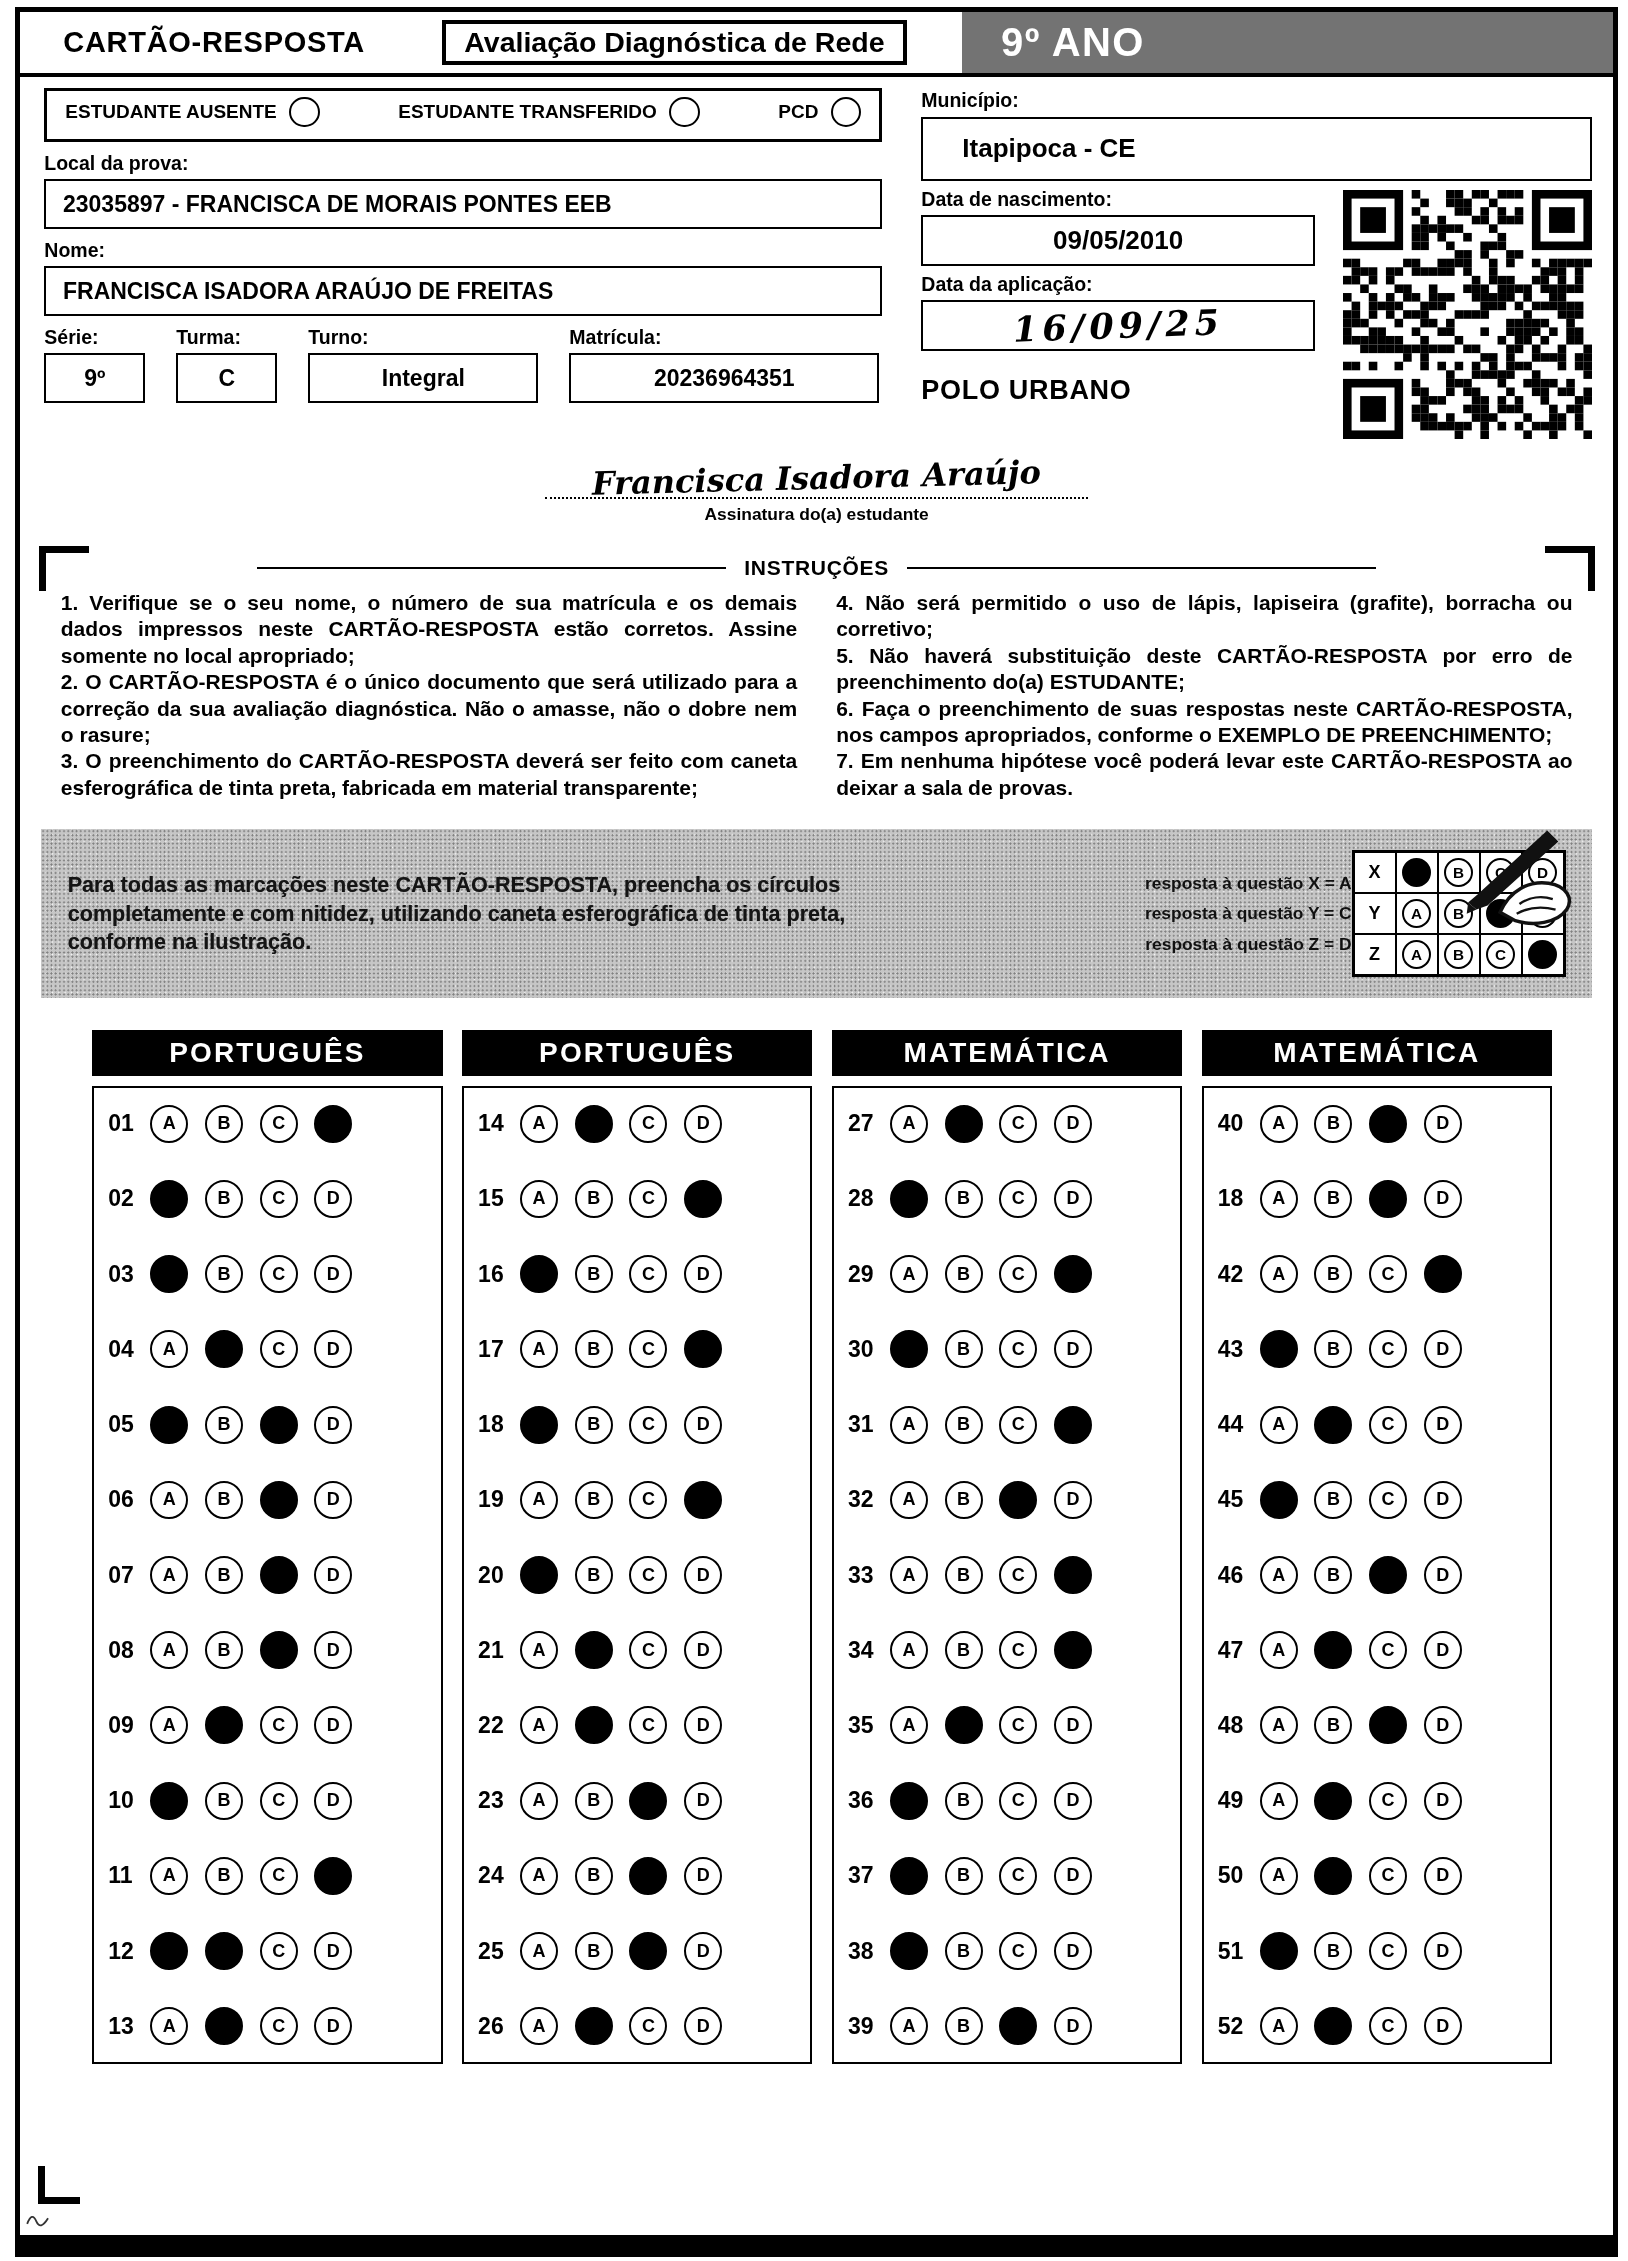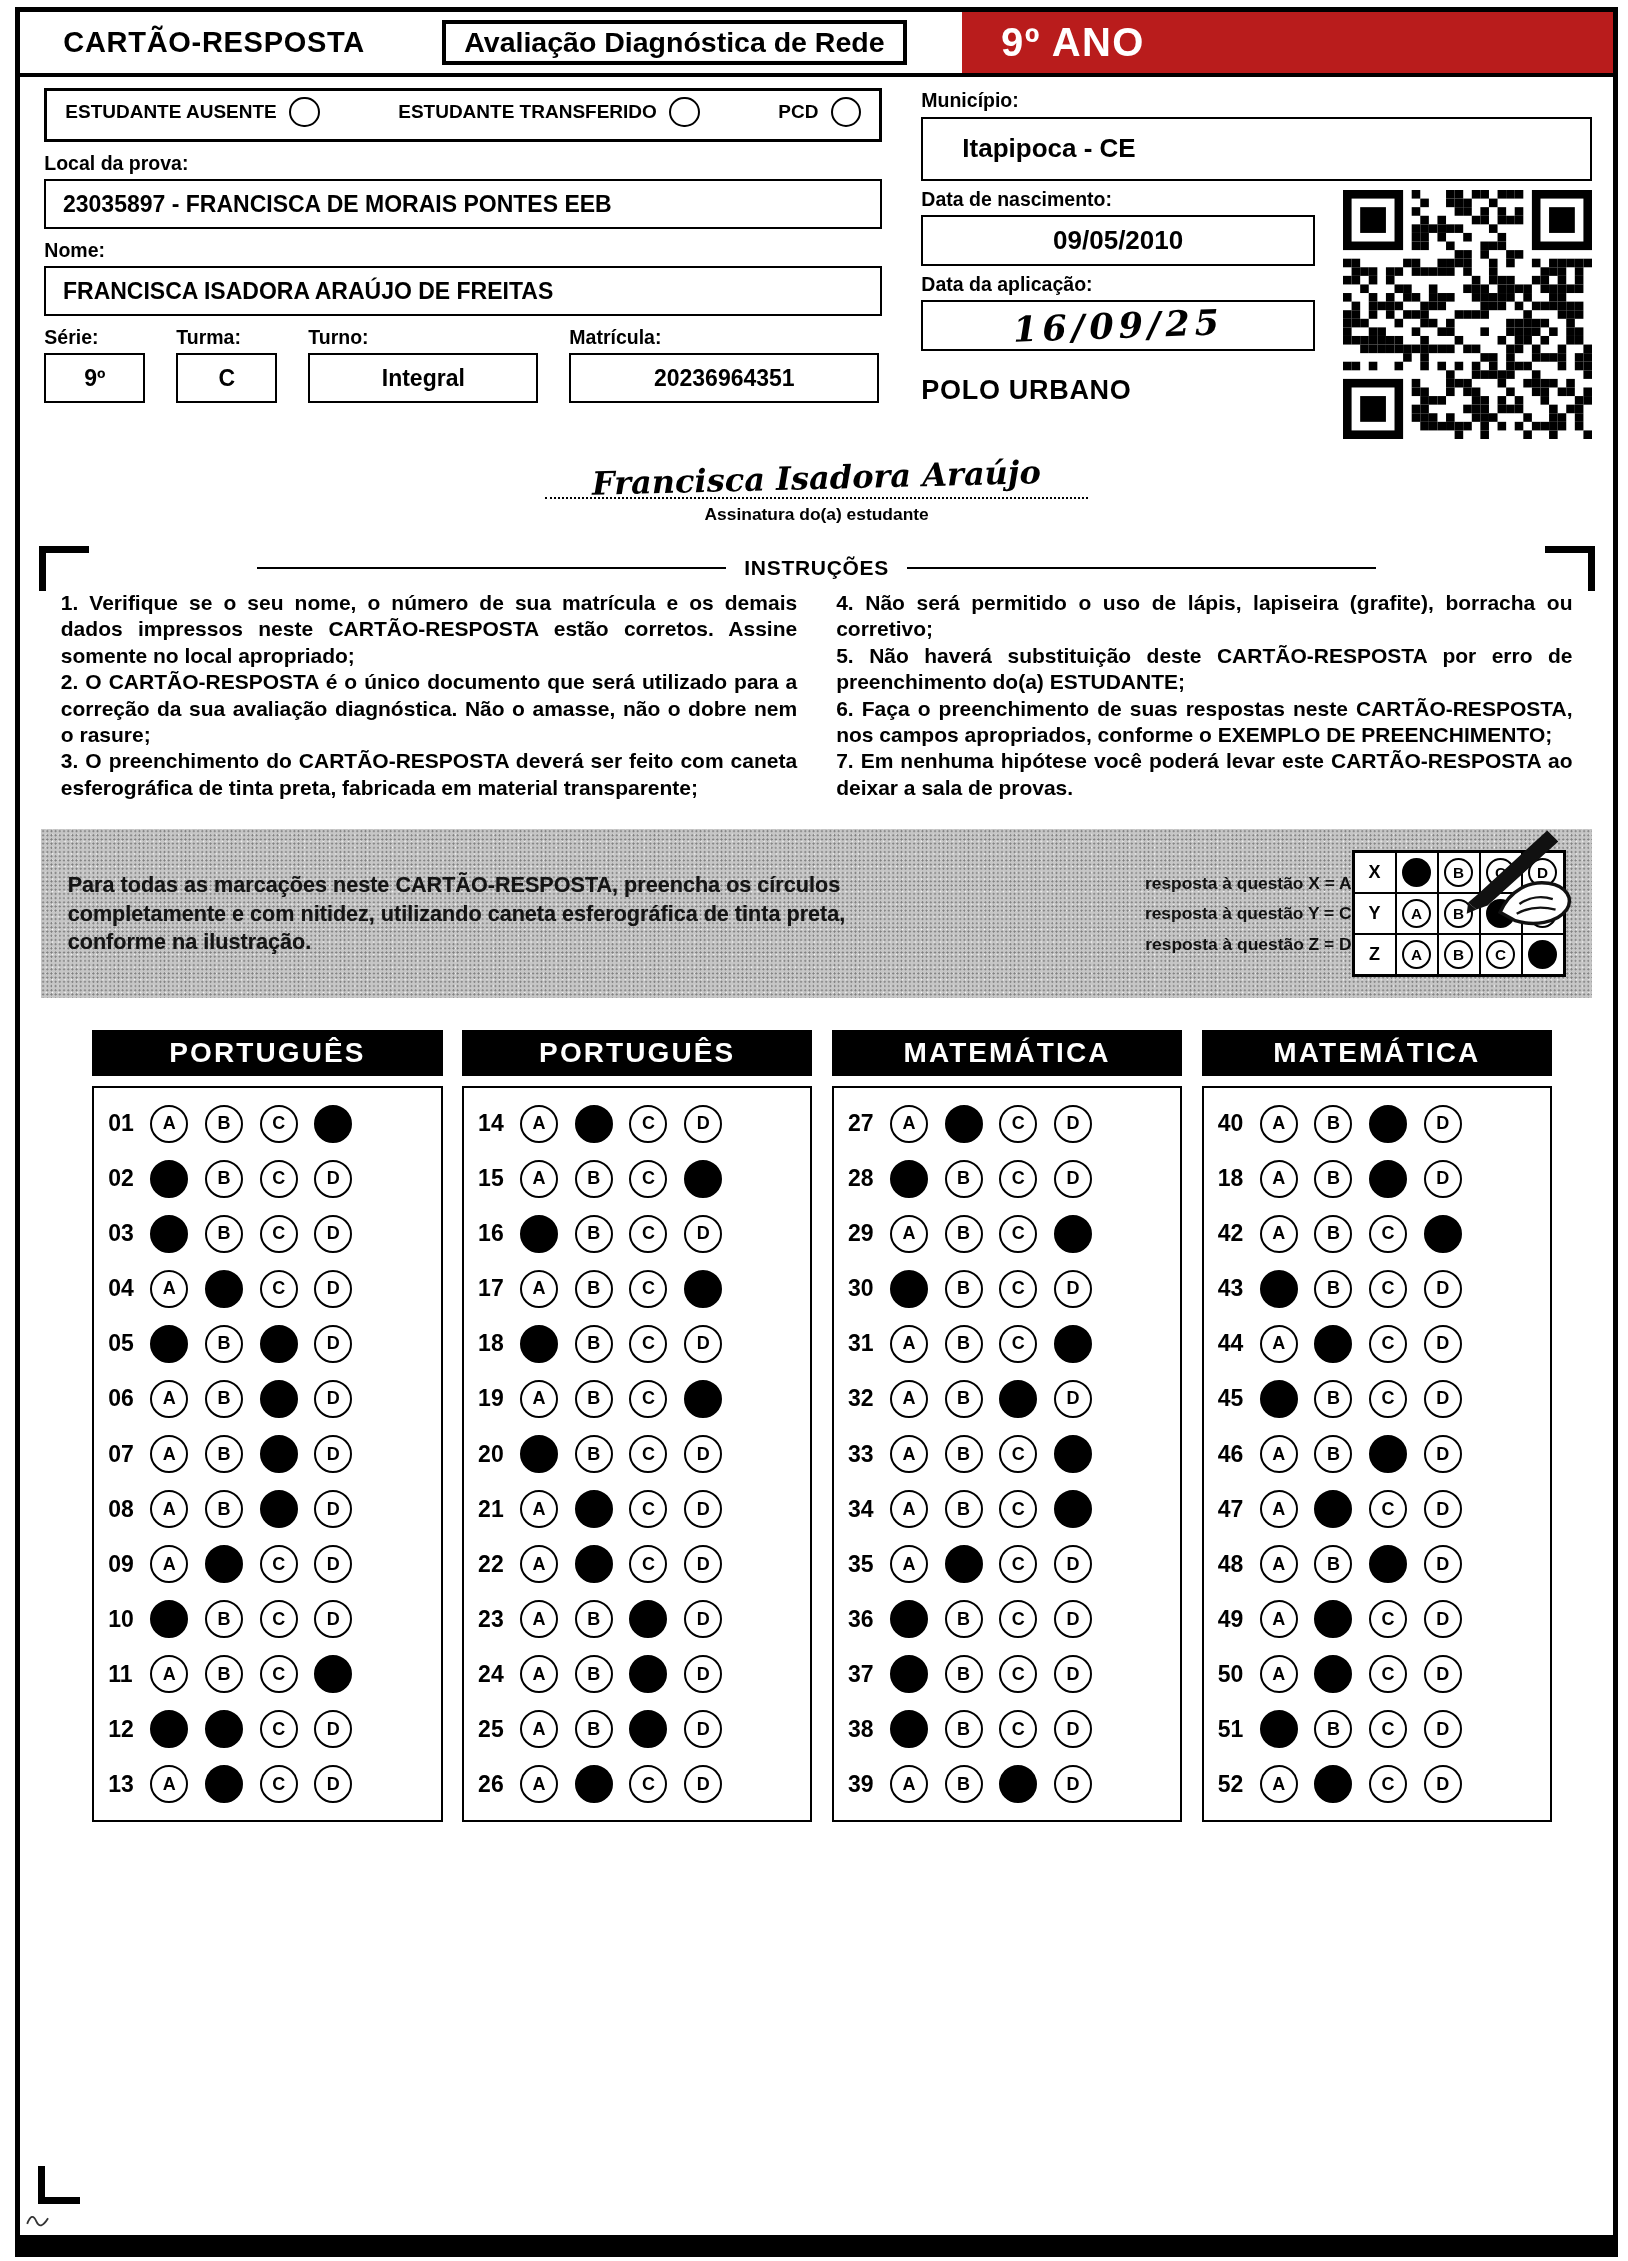--- a/index.html
+++ b/index.html
@@ -7,21 +7,21 @@
         font-family:"Liberation Sans",sans-serif;color:#000;}
   .frame{position:absolute;top:7px;left:15.3px;right:11px;bottom:4.2px;background:#fff;
          border:5.6px solid #000;border-bottom:22px solid #000;}
 
   
   .hdr{display:flex;align-items:stretch;height:61px;border-bottom:4.9px solid #000;}
   .hdr-left{flex:0 0 379px;display:flex;align-items:center;padding-left:43px;
             font-size:29px;font-weight:bold;letter-spacing:0.7px;}
   .hdr-mid{flex:1;display:flex;align-items:center;}
   .hdr-mid-box{border:4.9px solid #000;padding:2.1px 18px;font-size:28.5px;font-weight:bold;white-space:nowrap;}
-  .hdr-right{flex:0 0 612px;background:#b91c1c;color:#fff;display:flex;align-items:center;
+  .hdr-right{flex:0 0 612px;background:#737373;color:#fff;display:flex;align-items:center;
              padding-left:39px;font-size:40px;font-weight:bold;letter-spacing:1.4px;}
 
   
   .top-form{display:flex;gap:39px;padding:11px 21px 0 24px;}
   .left-col{flex:0 0 838px;}
   .right-col{flex:1;position:relative;}
 
   .applicator-box{border:3.5px solid #000;padding:5.6px 8.3px 12.5px;}
   .applicator-bar{background:#000;text-align:center;padding:6.3px 0;margin-bottom:14px;}
   .applicator-bar .bar-text{color:#9a9a9a;font-size:17.4px;font-weight:bold;letter-spacing:2.8px;
@@ -86,21 +86,21 @@
   .bubble{width:38px;height:38px;border:2.8px solid #000;border-radius:50%;display:inline-flex;
           align-items:center;justify-content:center;font-weight:bold;font-size:18px;background:#fff;
           box-sizing:border-box;flex:0 0 38px;}
   .bubble.filled{background:#000;color:transparent;}
   .bubble.small{width:29px;height:29px;flex:0 0 29px;font-size:15.3px;border-width:2.1px;}
 
   
   .answers{display:grid;grid-template-columns:repeat(4,1fr);gap:19.5px;margin:32px 61px 0 72px;}
   .ans-hdr{background:#000;color:#fff;text-align:center;font-weight:bold;font-size:28px;
            letter-spacing:2.1px;padding:7px 0;}
-  .ans-box{border:2.8px solid #000;margin-top:9.7px;height:736px;padding:16.7px 7px 16.7px 14px;
+  .ans-box{border:2.8px solid #000;margin-top:9.7px;height:978px;padding:16.7px 7px 16.7px 14px;
            display:flex;flex-direction:column;justify-content:space-between;box-sizing:border-box;}
   .q-row{display:flex;align-items:center;}
   .q-num{flex:0 0 42px;font-weight:bold;font-size:23px;}
   .q-row .bubble{margin-right:16.7px;}
 
   
   .corner-bl{position:absolute;left:18px;bottom:31px;width:35px;height:31px;
              border-left:7px solid #000;border-bottom:7px solid #000;}
   .bottom-scribble{position:absolute;left:2.8px;bottom:4.2px;width:32px;height:24px;}
 </style>

